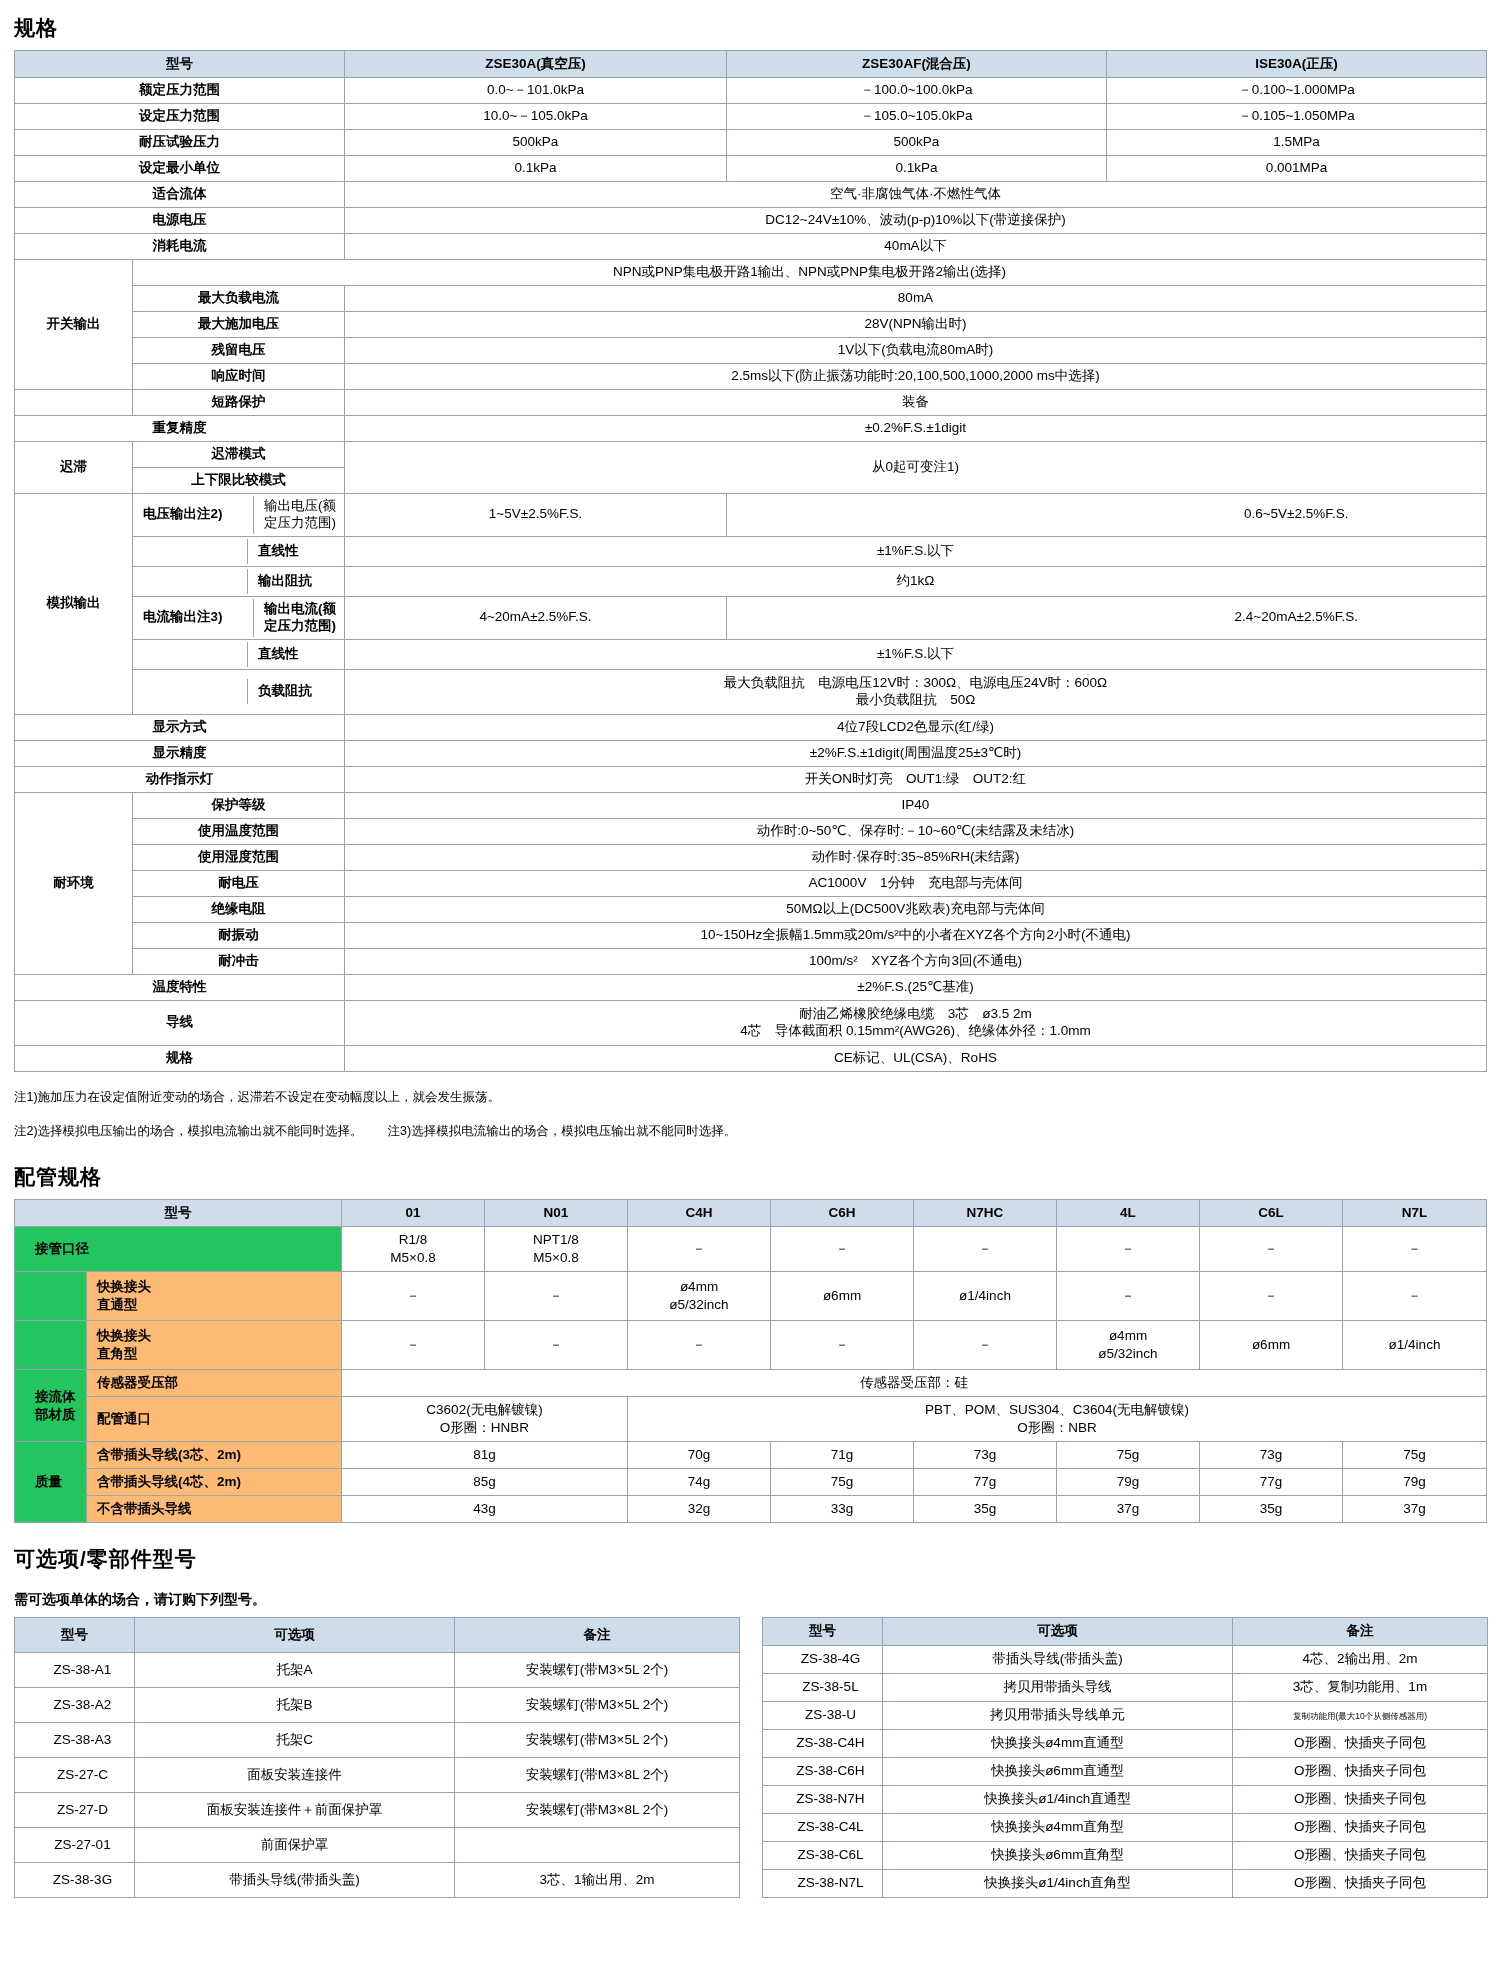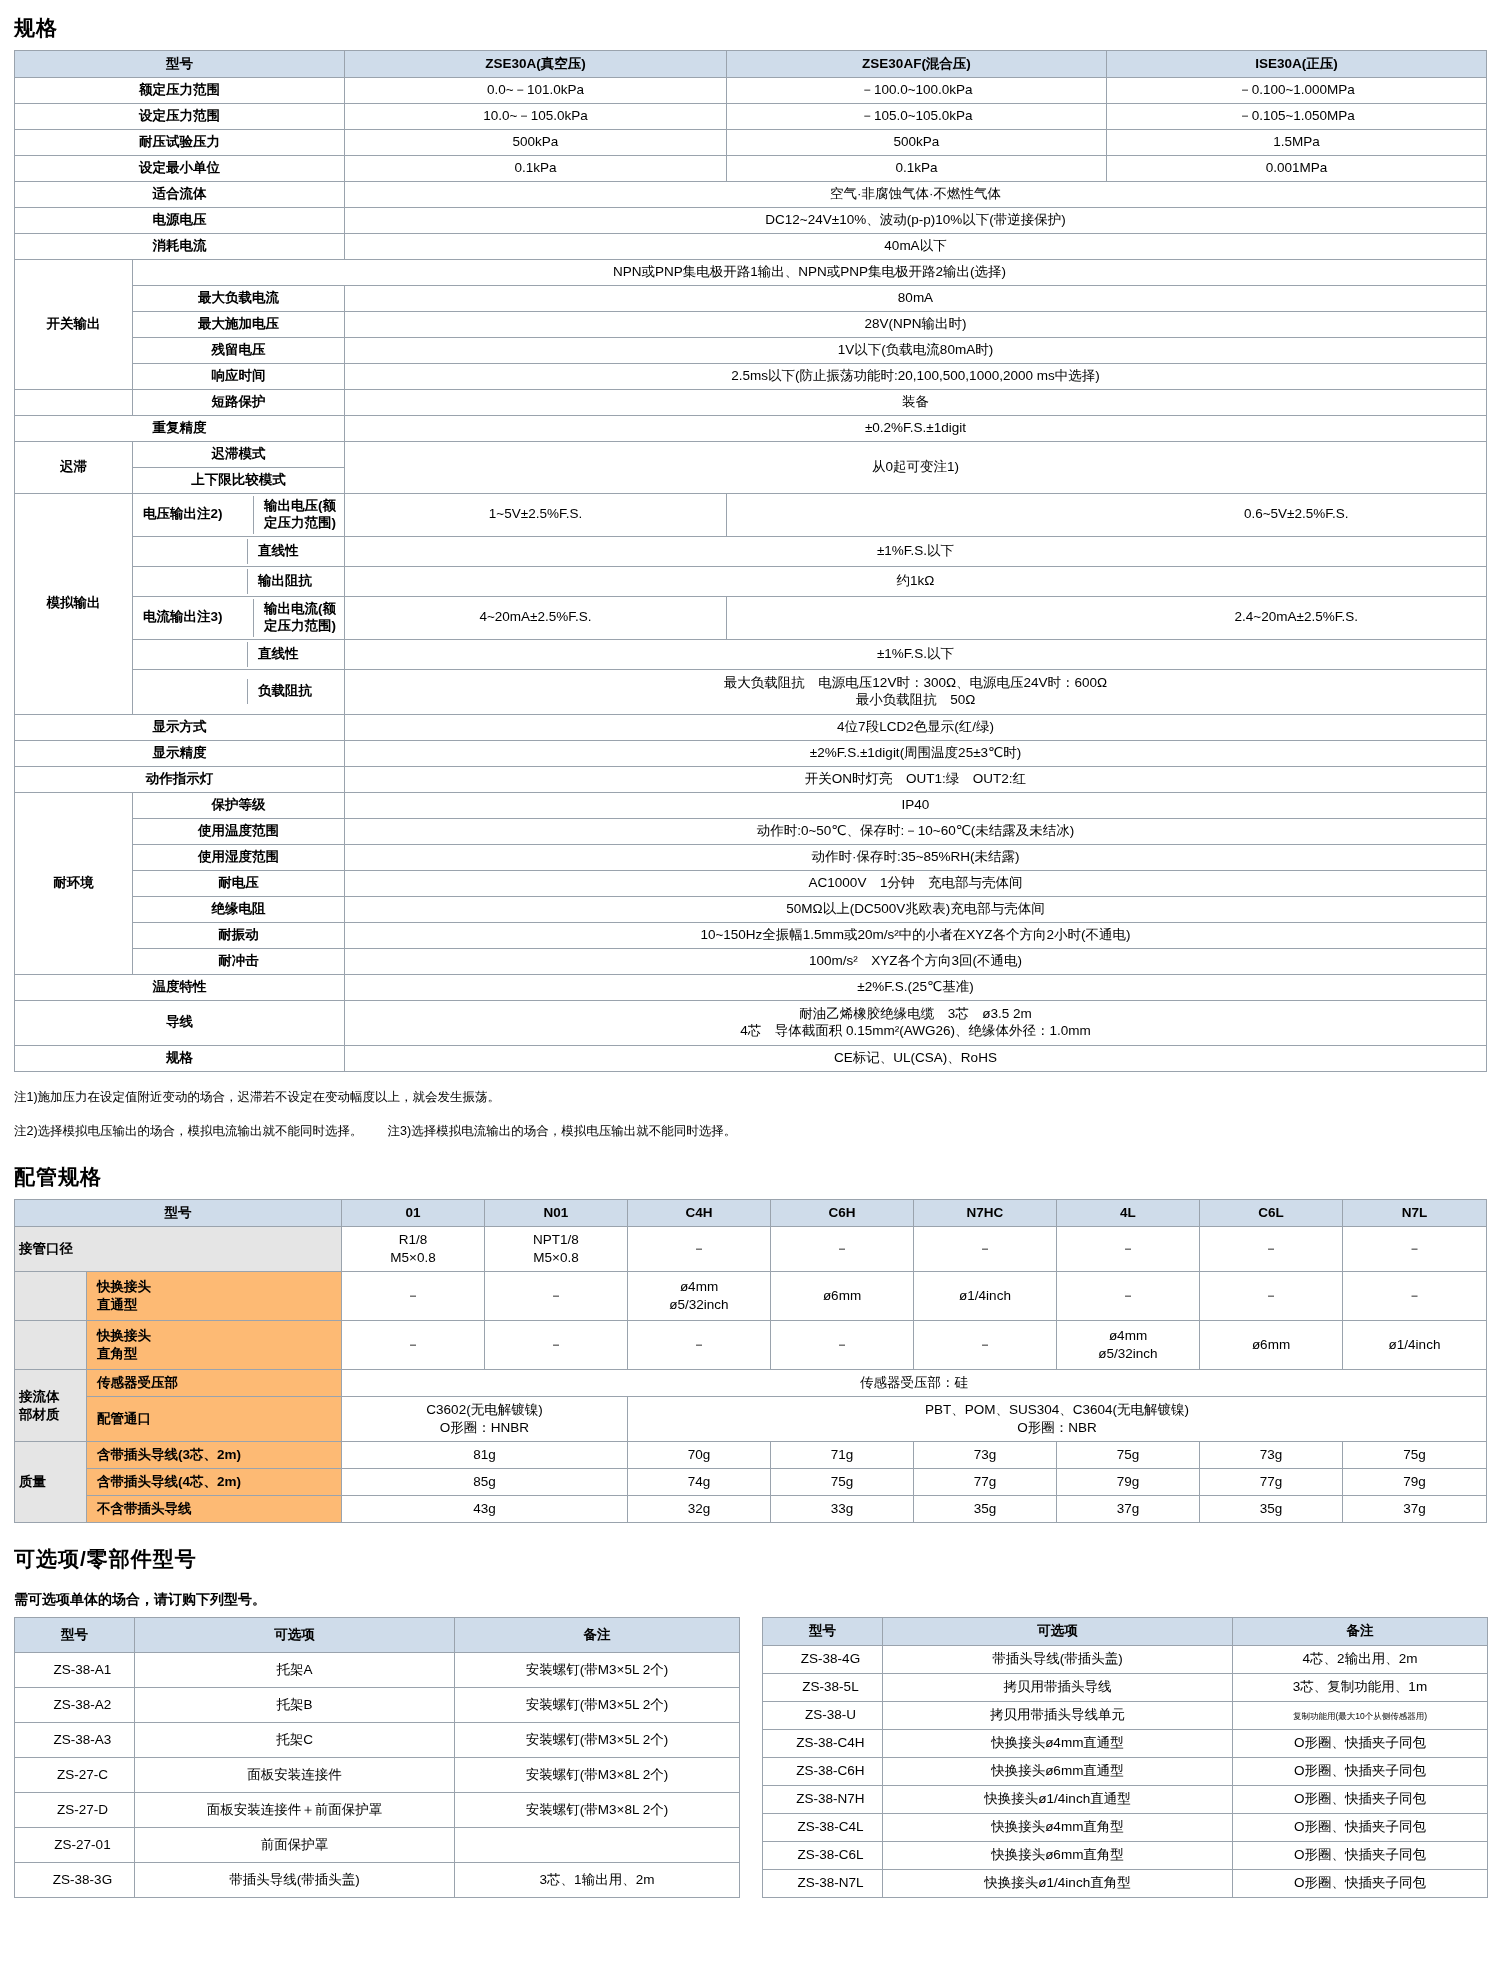--- a/index.html
+++ b/index.html
@@ -52,21 +52,21 @@
   .pipe-table td{
     border:1px solid #9aa3ad;
     padding:2px 4px;
     text-align:center;
     vertical-align:middle;
     line-height:1.3;
     height:22px;
   }
   .pipe-table .hdr{background:#cfdcea;font-weight:bold;}
   .pipe-table .lblcell{
-    text-align:left;font-weight:bold;padding-left:4px;background:#e5e5e5;
+    text-align:left;font-weight:bold;padding-left:20px;background:#22c55e;
   }
   .pipe-table .sublbl{
     text-align:left;font-weight:bold;padding-left:10px;background:#fdba74;
   }
   .opt-intro{font-size:14px;margin:10px 0 8px 14px;font-weight:bold;}
   .opt-wrap{display:flex;gap:22px;margin-left:14px;width:1472px;}
   .opt-table{width:725px;font-size:13.5px;}
   .opt-table td{
     border:1px solid #9aa3ad;
     padding:2px 4px;
@@ -184,21 +184,21 @@
         <td class="sub">上下限比较模式</td>
       </tr>
 
       <tr>
         <td class="lbl" rowspan="6" style="width:70px">模拟输出</td>
         <td class="sub" style="padding-left:0">
           <table style="border:none;width:100%">
             <tbody>
                 <tr>
               <td style="border:none;border-right:1px solid #9aa3ad;width:106px;text-align:left;padding-left:10px;font-weight:bold">电压输出注2)</td>
-              <td style="border:none;text-align:left;padding-left:10px;font-weight:bold">输出电压(额定压力范围)</td>
+              <td style="border:none;text-align:left;padding-left:10px;font-weight:normal">输出电压(额定压力范围)</td>
             </tr>
           </tbody>
             </table>
         </td>
         <td style="width:382px">1~5V±2.5%F.S.</td>
         <td colspan="1" style="border-right:none"></td>
         <td style="border-left:none">0.6~5V±2.5%F.S.</td>
       </tr>
       <tr>
         <td class="sub" style="padding-left:0">

